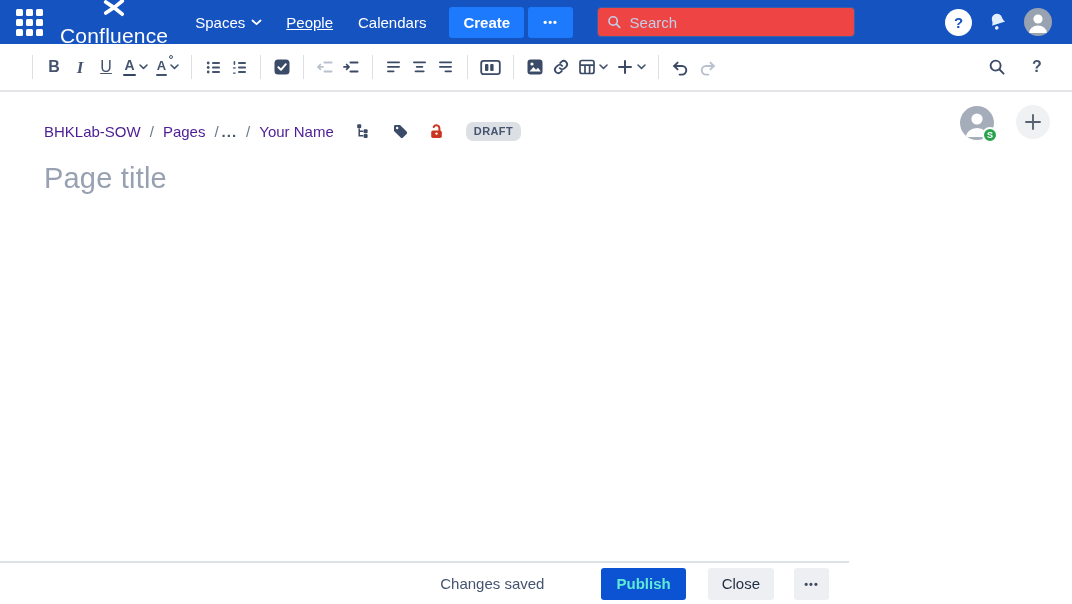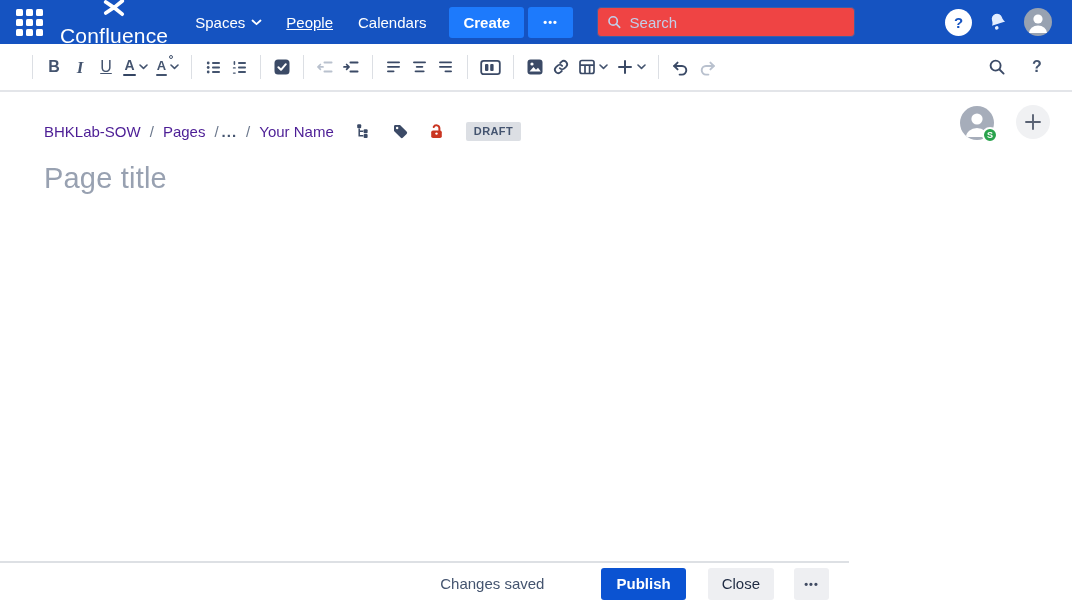--- a/index.html
+++ b/index.html
@@ -77,42 +77,42 @@
   
   .content { position:absolute; top:94px; left:0; width:1072px; height:467px; background:#fff; }
   .crumbs { position:absolute; top:122px; left:44px; display:flex; align-items:center; gap:9px; font-size:15px; }
   .crumb-link { color:#4c1d95; text-decoration:none; cursor:pointer; }
   .crumb-sep { color:#6B778C; }
   .crumb-ellipsis { color:#44546F; font-weight:700; letter-spacing:1px; cursor:pointer; }
   .crumb-icons { display:flex; align-items:center; gap:19px; margin-left:13px; }
   .crumb-icon { cursor:pointer; display:flex; align-items:center; }
   .draft-badge {
     background:#DCDFE4; color:#44546F; font-size:11px; font-weight:700; letter-spacing:.4px;
-    border-radius:2px; padding:4px 8px; line-height:1; margin-left:12px;
+    border-radius:7px; padding:4px 8px; line-height:1; margin-left:12px;
   }
   .page-title { position:absolute; top:162px; left:44px; font-size:29px; color:#98A1B1; letter-spacing:.2px; cursor:text; }
   .presence-avatar { position:absolute; top:106px; left:960px; width:34px; height:34px; border-radius:50%; background:#A6ADBA; cursor:pointer; }
   .presence-badge {
     position:absolute; right:-4px; bottom:-3px; width:16px; height:16px; border-radius:50%;
     background:#2AA34D; border:2px solid #fff; color:#fff; font-size:9px; font-weight:700;
     display:flex; align-items:center; justify-content:center;
   }
   .add-btn {
     position:absolute; top:105px; left:1016px; width:34px; height:34px; border-radius:50%;
     background:#F0F1F3; border:none; display:flex; align-items:center; justify-content:center; cursor:pointer;
   }
 
   
   .footer {
     position:absolute; left:0; top:561px; width:849px; height:43px; background:#fff;
     border-top:2px solid #DDE0E4; display:flex; align-items:center; justify-content:flex-end; padding-right:20px;
   }
   .save-status { color:#44546F; font-size:15px; margin-right:57px; }
   .publish-btn {
-    background:#0B53D2; color:#ffffff; border:none; border-radius:3px; height:32px; padding:0 15px;
+    background:#0B53D2; color:#5eead4; border:none; border-radius:3px; height:32px; padding:0 15px;
     font-size:15px; font-weight:700; cursor:pointer; font-family:"Liberation Sans", sans-serif;
   }
   .close-btn {
     margin-left:22px; background:#EEEFF2; color:#1F2B43; border:none; border-radius:3px; height:32px;
     padding:0 14px; font-size:15px; cursor:pointer; font-family:"Liberation Sans", sans-serif;
   }
   .footer-more-btn {
     margin-left:20px; background:#EEEFF2; color:#3E4961; border:none; border-radius:3px; height:32px;
     width:35px; font-size:11px; font-weight:700; letter-spacing:1px; cursor:pointer;
   }

